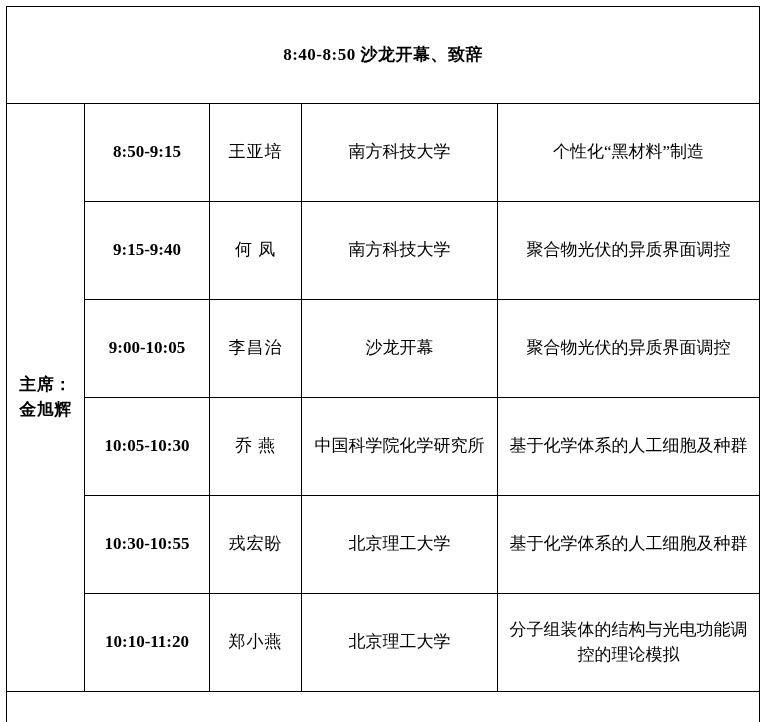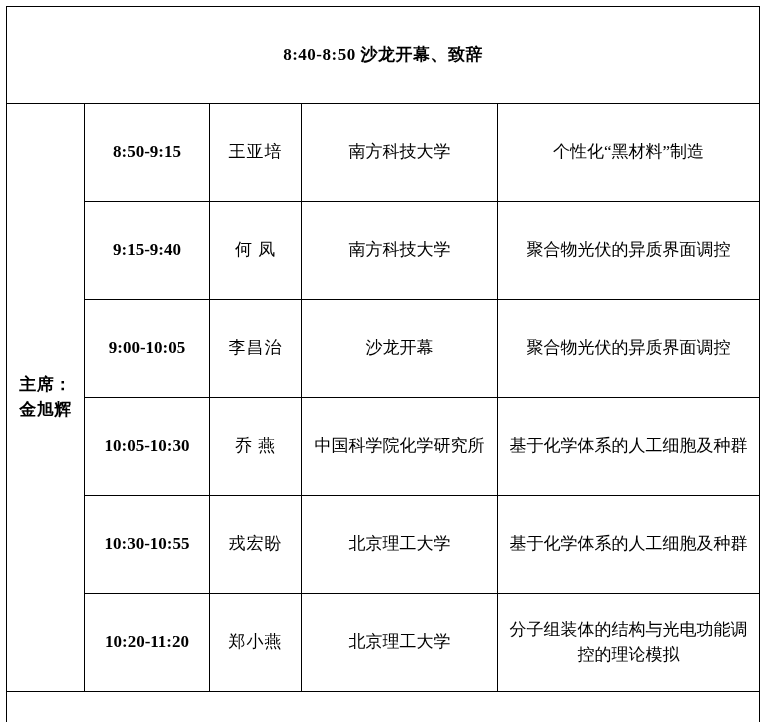--- a/index.html
+++ b/index.html
@@ -134,21 +134,21 @@
       </tr>
 
       <tr class="session-row">
         <td class="time-cell">10:30-10:55</td>
         <td class="name-cell">戎宏盼</td>
         <td class="org-cell">北京理工大学</td>
         <td class="title-cell">基于化学体系的人工细胞及种群</td>
       </tr>
 
       <tr class="session-row">
-        <td class="time-cell">10:20-11:20</td>
+        <td class="time-cell">10:10-11:20</td>
         <td class="name-cell">郑小燕</td>
         <td class="org-cell">北京理工大学</td>
         <td class="title-cell">分子组装体的结构与光电功能调控的理论模拟</td>
       </tr>
 
       <tr class="footer-row">
         <td colspan="5">11:20-11:40 沙龙总结、闭幕</td>
       </tr>
     </tbody>
   </table>

